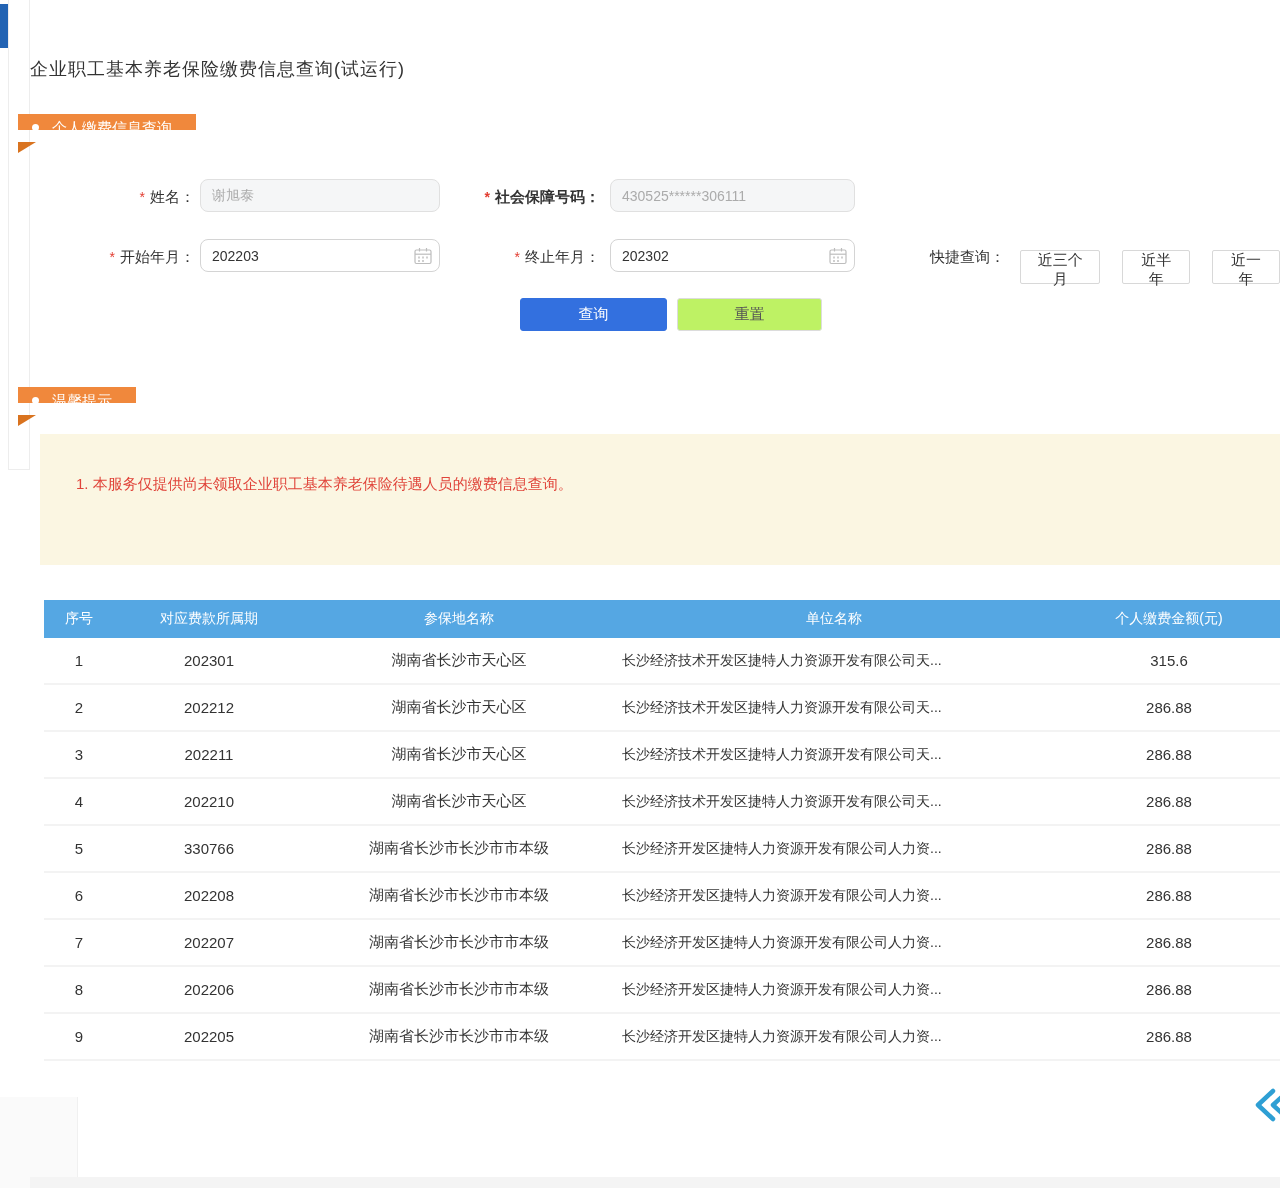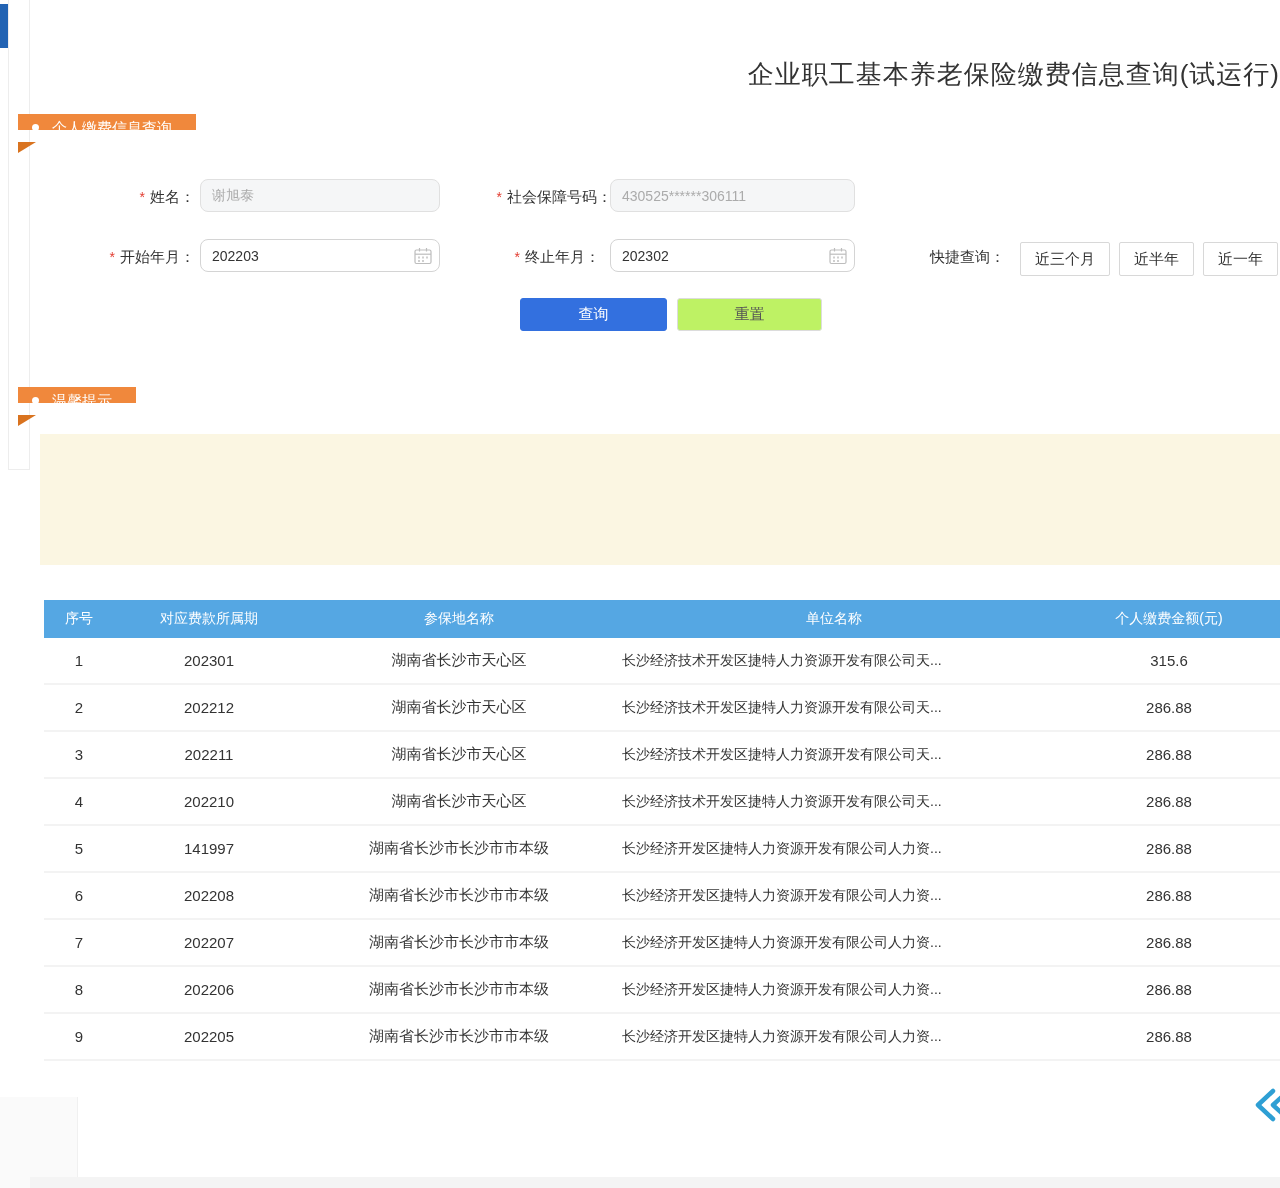--- a/index.html
+++ b/index.html
@@ -16,55 +16,55 @@
   
   .blue-tab { position:absolute; left:0; top:4px; width:13px; height:44px; background:#2263B3; }
   .left-strip { position:absolute; left:8px; top:0; width:22px; height:470px;
     background:#fff; border:1px solid #ededed; border-top:none; }
   .bottom-left-gray { position:absolute; left:0; top:1097px; width:78px; height:91px;
     background:#fafafa; border-right:1px solid #f0f0f0; }
   .bottom-band { position:absolute; left:30px; top:1177px; width:1250px; height:11px; background:#f4f4f4; }
 
   
   .page-title { position:absolute; left:30px; top:57px; width:1250px;
-    text-align:right; font-size:26px; color:#333; letter-spacing:1px; }
+    text-align:left; font-size:18px; color:#333; letter-spacing:1px; }
 
   
   .ribbon { position:absolute; left:18px; height:16px; line-height:28px;
     background:#F0883C; color:#fff; font-size:15px; padding:0 24px 0 14px; }
   .ribbon .dot { display:inline-block; width:7px; height:7px; border-radius:50%;
     background:#fff; margin-right:13px; vertical-align:2px; }
   .ribbon::after { content:""; position:absolute; left:0; top:28px; width:0; height:0;
     border-top:11px solid #D9731F; border-right:18px solid transparent; }
   .ribbon-query { top:114px; }
   .ribbon-tips  { top:387px; }
 
   
   .flabel { position:absolute; font-size:15px; color:#333; text-align:right; height:20px; line-height:20px; }
   .req { color:#E23C30; margin-right:5px; font-size:14px; }
   .lbl-name  { left:80px;  top:187px; width:115px; }
-  .lbl-ssn   { left:452px; top:187px; width:160px; }
+  .lbl-ssn   { left:440px; top:187px; width:160px;font-weight:bold; }
   .lbl-start { left:80px;  top:247px; width:115px; }
   .lbl-end   { left:440px; top:247px; width:160px; }
   .lbl-quick { left:930px; top:247px; width:85px; text-align:left; }
 
   .tinput { position:absolute; height:33px; border:1px solid #D4D4D4; border-radius:8px;
     font-size:14px; padding:0 30px 0 11px; color:#333; background:#fff; outline:none;
     font-family:"Liberation Sans","DejaVu Sans",sans-serif; }
   .tinput.disabled { background:#F5F6F7; border-color:#E0E0E0; color:#ABABAB; padding-right:11px; }
   .inp-name { left:200px; top:179px; width:240px; }
   .inp-ssn  { left:610px; top:179px; width:245px; }
   .inp-start{ left:200px; top:239px; width:240px; }
   .inp-end  { left:610px; top:239px; width:245px; }
 
   .cal-icon { position:absolute; top:247px; width:18px; height:18px; cursor:pointer; }
   .cal-start { left:414px; }
   .cal-end   { left:829px; }
 
-  .quick-group { position:absolute; left:1020px; top:242px; display:flex; gap:9px; }
+  .quick-group { position:absolute; left:1020px; top:250px; display:flex; gap:22px; }
   .quick-btn { height:34px; background:#fff; border:1px solid #D8D8D8; border-radius:2px;
     font-size:15px; color:#333; padding:0 14px; cursor:pointer;
     font-family:"Liberation Sans","DejaVu Sans",sans-serif; }
 
   .btn { position:absolute; top:298px; height:33px; border-radius:3px; font-size:15px; cursor:pointer;
     font-family:"Liberation Sans","DejaVu Sans",sans-serif; }
   .btn-query { left:520px; width:147px; background:#3370DF; border:1px solid #3370DF; color:#fff; }
   .btn-reset { left:677px; width:145px; background:#bef264; border:1px solid #DCDCDC; color:#555; }
 
   
@@ -149,20 +149,21 @@
 
 <button class="btn btn-query">查询</button>
 <button class="btn btn-reset">重置</button>
 
 <div class="ribbon ribbon-tips">
   <span class="dot"></span><span>温馨提示</span>
 </div>
 
 <div class="notice">
   <div class="lines">
+    <div>1. 本服务仅提供尚未领取企业职工基本养老保险待遇人员的缴费信息查询。</div>
   </div>
 </div>
 
 <div class="table-wrap">
   <table>
     <colgroup>
         <col class="c0">
         <col class="c1">
         <col class="c2">
         <col class="c3">
@@ -201,21 +202,21 @@
         </tr>
         <tr>
           <td class="col0">4</td>
           <td class="col1">202210</td>
           <td class="col2">湖南省长沙市天心区</td>
           <td class="col3">长沙经济技术开发区捷特人力资源开发有限公司天...</td>
           <td class="col4">286.88</td>
         </tr>
         <tr>
           <td class="col0">5</td>
-          <td class="col1">141997</td>
+          <td class="col1">330766</td>
           <td class="col2">湖南省长沙市长沙市市本级</td>
           <td class="col3">长沙经济开发区捷特人力资源开发有限公司人力资...</td>
           <td class="col4">286.88</td>
         </tr>
         <tr>
           <td class="col0">6</td>
           <td class="col1">202208</td>
           <td class="col2">湖南省长沙市长沙市市本级</td>
           <td class="col3">长沙经济开发区捷特人力资源开发有限公司人力资...</td>
           <td class="col4">286.88</td>

